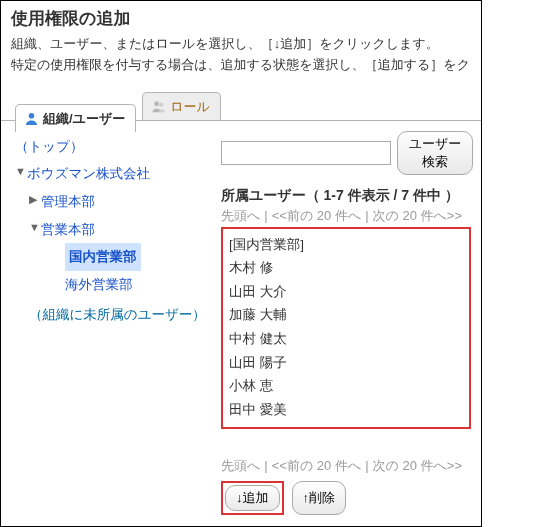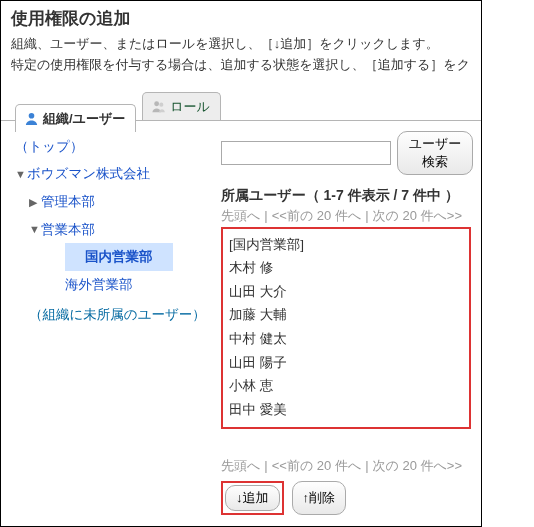--- a/index.html
+++ b/index.html
@@ -54,44 +54,44 @@
     position: relative;
   }
   .tab.active {
     background: #fff;
     font-weight: bold;
     color: #333;
     top: 12px;
   }
   .tab.inactive {
     background: #ededed;
-    color: #14532d;
+    color: #a16207;
   }
   .tab-icon {
     display: inline-block;
     width: 15px; height: 15px;
   }
   .body {
     display: flex;
     height: calc(100% - 122px);
   }
   .left {
     width: 225px;
     padding: 12px 6px 8px 14px;
     font-size: 13.5px;
     line-height: 2.05;
   }
   .link { color: #1a53c9; cursor: pointer; }
-  .tree-row { display: flex; align-items: center; }
+  .tree-row { display: flex; align-items: flex-start; }
   .caret { display:inline-block; width:10px; color:#666; font-size:11px; margin-right:2px;}
   .tree-indent1 { padding-left: 14px; }
   .tree-indent3 { padding-left: 50px; }
   .selected {
     background: #cfe3ff;
-    padding: 0 20px;
+    padding: 0 4px;
   }
   .muted-link { color:#0369a1; }
   .right {
     flex: 1;
     padding: 10px 8px 8px 4px;
     position: relative;
   }
   .search-row {
     display:flex; gap:6px; align-items:center; margin-bottom:12px;
   }

